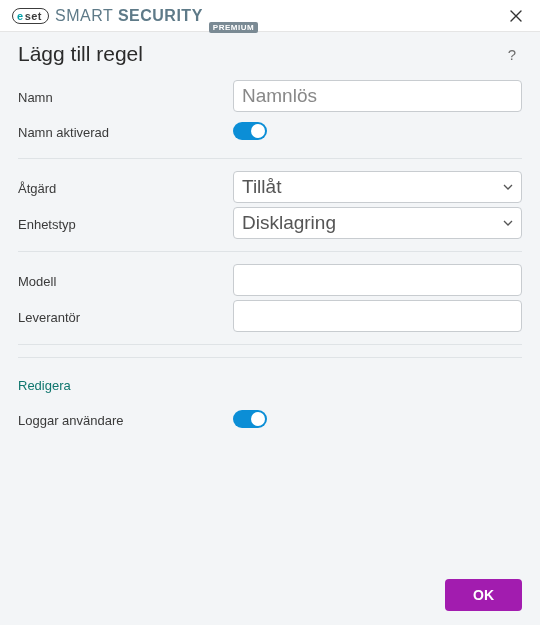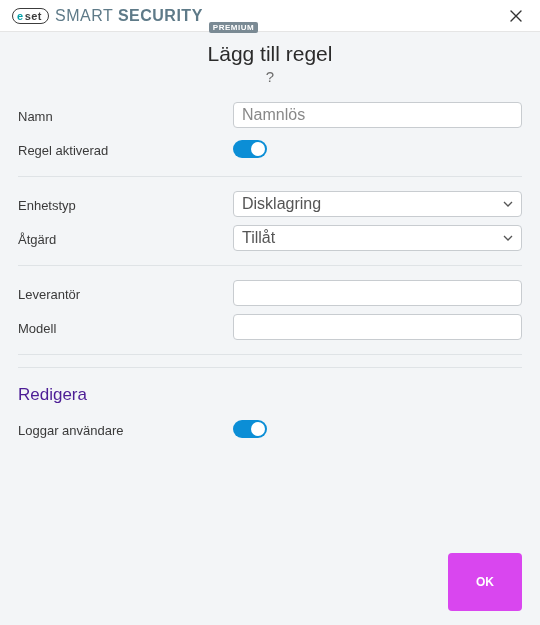--- a/index.html
+++ b/index.html
@@ -50,21 +50,20 @@
     cursor:pointer; color:#333;
   }
   .close-btn svg { width:12px; height:12px; }
 
   .content {
     padding:10px 18px 0 18px;
   }
   .heading-row {
     display:flex; align-items:center; justify-content:space-between;
     margin-bottom:14px;
-    flex-direction:column;
   }
   h1 {
     margin:0; font-size:21px; font-weight:400; color:#2b2b2b;
   }
   .help-btn {
     width:20px; height:20px; display:flex; align-items:center; justify-content:center;
     color:#6d6d6d; cursor:pointer; font-size:15px;
   }
 
   .row {
@@ -72,26 +71,26 @@
     min-height:30px;
     margin-bottom:4px;
   }
   .row .label {
     width:215px; color:#3a3a3a; font-size:13px;
     padding-top:2px;
   }
   .row .field { flex:1; }
 
   .text-input, .select {
-    width:100%; height:26px;
+    width:100%; height:32px;
     border:1px solid #c8ccd0;
     border-radius:4px;
     background:#fff;
     padding:2px 8px;
-    font-size:16px;
+    font-size:19px;
     color:#555;
     font-family:inherit;
   }
   .select {
     display:flex; align-items:center; justify-content:space-between;
     cursor:pointer;
   }
   .select .chev { color:#555; }
   .select .chev svg { width:10px; height:10px; display:block;}
   ::placeholder { color:#888; }
@@ -104,33 +103,33 @@
   .toggle {
     width:34px; height:18px; border-radius:10px;
     background:#0b8ed6; position:relative; cursor:pointer;
   }
   .toggle .knob {
     position:absolute; top:2px; right:2px;
     width:14px; height:14px; border-radius:50%; background:#fff;
   }
 
   .link {
-    color:#4c1d95; cursor:pointer; font-size:17px;
+    color:#0f766e; cursor:pointer; font-size:13px;
   }
 
   .footer {
     position:absolute; right:18px; bottom:14px;
   }
   .ok-btn {
-    background:#d946ef;
+    background:#a21caf;
     color:#fff;
     border:none;
     border-radius:4px;
-    padding:22px 28px;
-    font-size:12px;
+    padding:8px 28px;
+    font-size:14px;
     font-weight:600;
     cursor:pointer;
   }
 </style>
 </head>
 <body>
 
 <div class="titlebar">
   <div class="brand">
     <span class="brand-eset">
@@ -159,70 +158,70 @@
   </div>
 
   <div class="row">
     <div class="label">Namn</div>
     <div class="field">
       <input class="text-input" type="text" placeholder="Namnlös" style="">
     </div>
   </div>
 
   <div class="row">
-    <div class="label">Regel aktiverad</div>
+    <div class="label">Namn aktiverad</div>
     <div class="field">
       <div class="toggle">
         <div class="knob"></div>
       </div>
     </div>
   </div>
 
   <hr class="hr">
+
+  <div class="row">
+    <div class="label">Åtgärd</div>
+    <div class="field">
+      <div class="select">
+        <span>Tillåt</span>
+        <span class="chev">
+            <svg viewBox="0 0 10 10">
+              <path d="M1 3 L5 7 L9 3" fill="none" stroke="#555" stroke-width="1.3"></path>
+            </svg>
+          </span>
+      </div>
+    </div>
+  </div>
 
   <div class="row">
     <div class="label">Enhetstyp</div>
     <div class="field">
       <div class="select">
         <span>Disklagring</span>
         <span class="chev">
             <svg viewBox="0 0 10 10">
               <path d="M1 3 L5 7 L9 3" fill="none" stroke="#555" stroke-width="1.3"></path>
             </svg>
           </span>
       </div>
     </div>
   </div>
 
-  <div class="row">
-    <div class="label">Åtgärd</div>
-    <div class="field">
-      <div class="select">
-        <span>Tillåt</span>
-        <span class="chev">
-            <svg viewBox="0 0 10 10">
-              <path d="M1 3 L5 7 L9 3" fill="none" stroke="#555" stroke-width="1.3"></path>
-            </svg>
-          </span>
-      </div>
-    </div>
-  </div>
-
-  <hr class="hr">
-
+  <hr class="hr">
+
+
+  <div class="row">
+    <div class="label">Modell</div>
+    <div class="field">
+      <input class="text-input" type="text" value="" style="">
+    </div>
+  </div>
 
   <div class="row">
     <div class="label">Leverantör</div>
-    <div class="field">
-      <input class="text-input" type="text" value="" style="">
-    </div>
-  </div>
-
-  <div class="row">
-    <div class="label">Modell</div>
     <div class="field">
       <input class="text-input" type="text" value="" style="">
     </div>
   </div>
 
 
   <hr class="hr">
 
 
   <hr class="hr">

